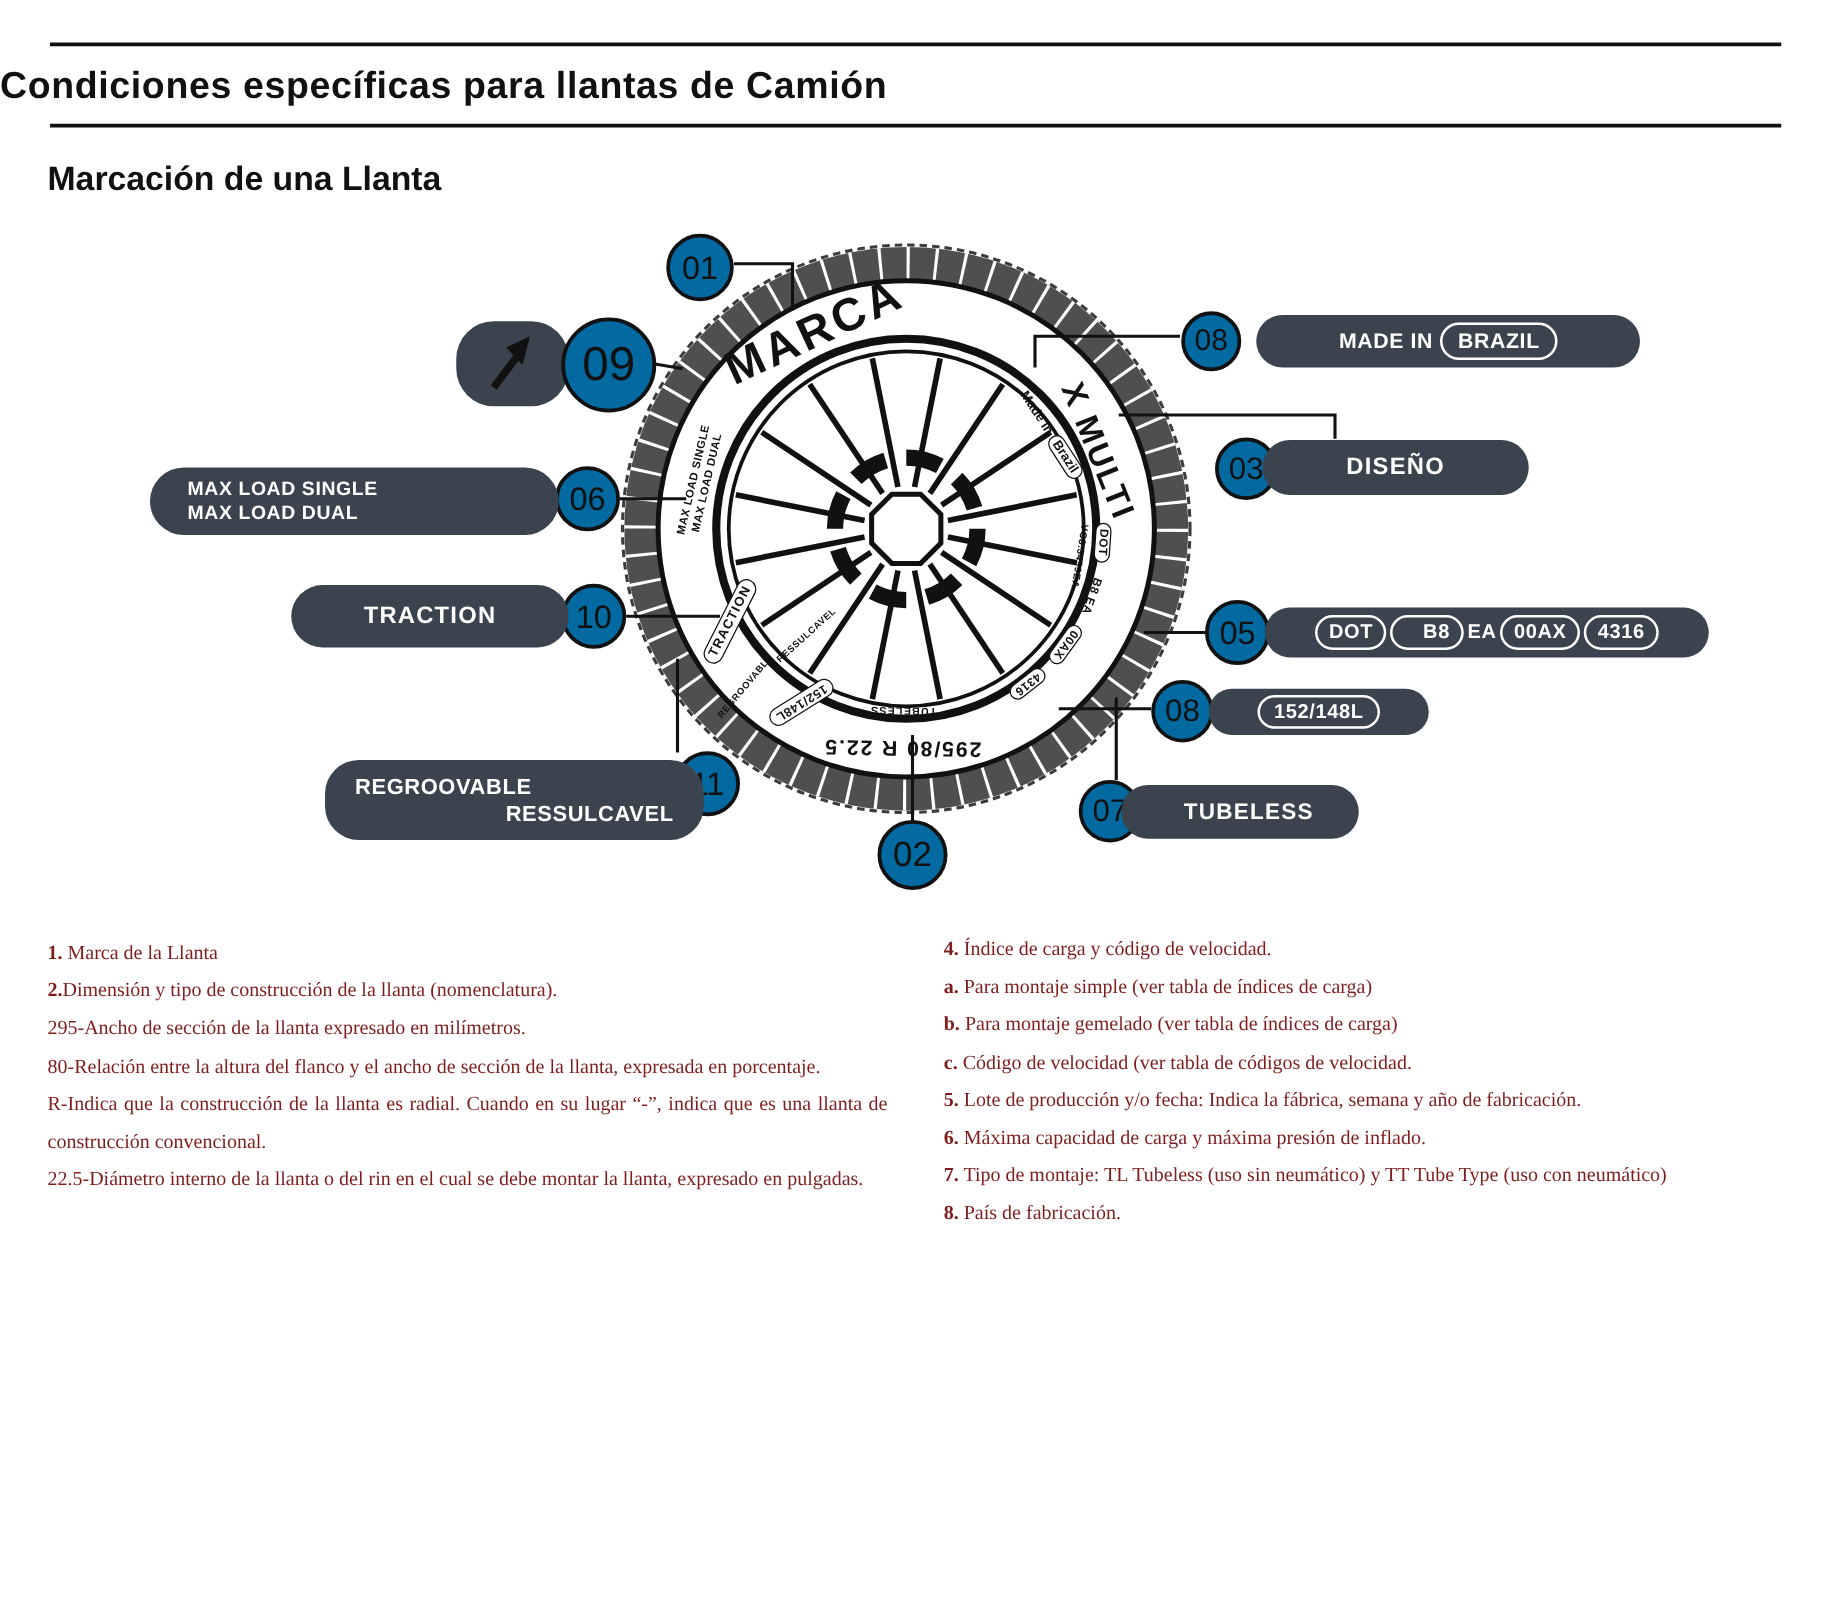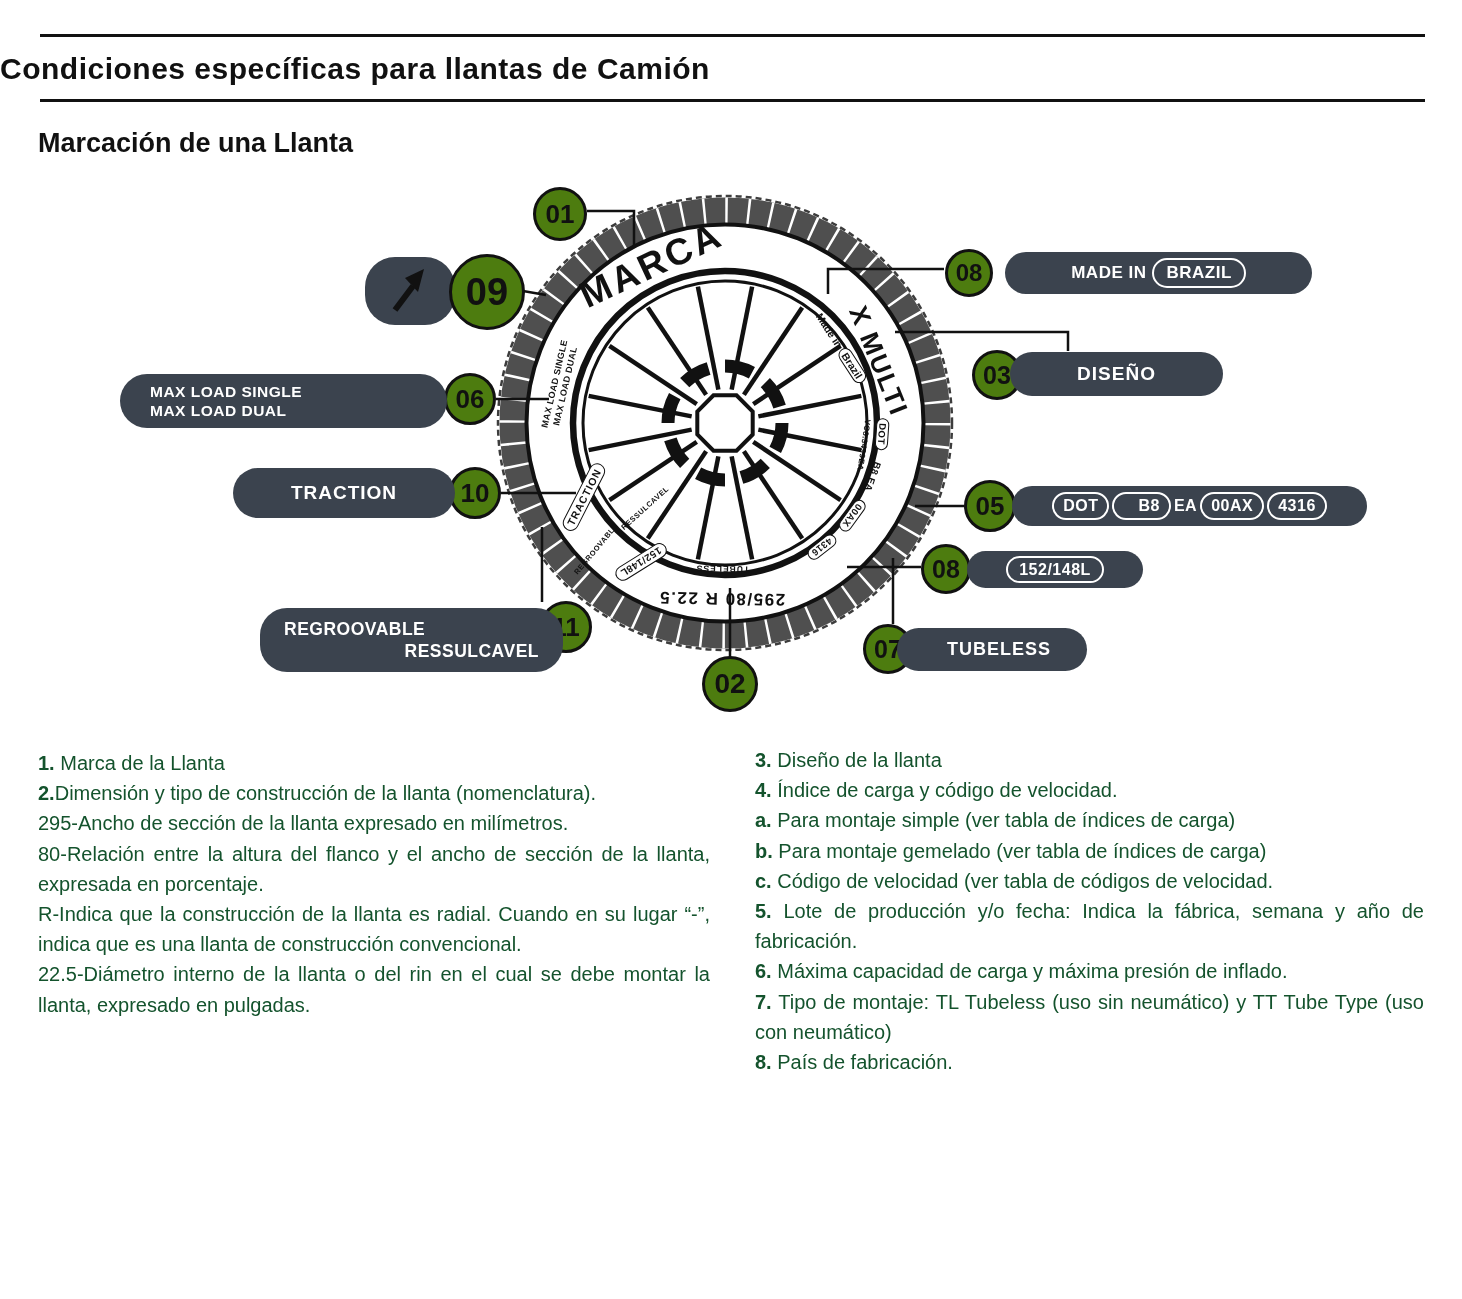--- a/index.html
+++ b/index.html
@@ -27,32 +27,32 @@
 
   
   .rot{position:absolute;transform:translate(-50%,-50%) rotate(var(--a));white-space:nowrap;}
   .smalltxt{font-size:7.5px;font-weight:700;letter-spacing:.5px;}
 
   .kchip{border:1.5px solid #111;border-radius:8px;padding:0px 4px;display:inline-block;background:#fff;}
   .traction-chip{font-size:10.5px;font-weight:800;letter-spacing:1px;padding:1px 5px;}
   .loadspeed-chip{font-size:10px;font-weight:800;letter-spacing:.5px;padding:1px 5px;}
 
   
-  .num{position:absolute;border-radius:50%;background:#4d7c0f;border:3px solid #111;
-       display:flex;align-items:center;justify-content:center;font-weight:700;box-sizing:border-box;}
+  .num{position:absolute;border-radius:50%;background:#0369a1;border:3px solid #111;
+       display:flex;align-items:center;justify-content:center;font-weight:400;box-sizing:border-box;}
 
   
   .pill{position:absolute;background:var(--pill,#3b434e);color:#fff;font-weight:800;
         display:flex;align-items:center;box-sizing:border-box;letter-spacing:.5px;}
   .wchip{border:2px solid #fff;border-radius:999px;display:inline-flex;align-items:center;
          justify-content:center;box-sizing:border-box;}
 
   
   .col{position:absolute;}
-  .col p{margin:0;font-size:20px;line-height:30.2px;text-align:justify;font-weight:400;color:#14532d;}
+  .col p{margin:0;font-size:16px;line-height:30.2px;text-align:justify;font-weight:400;color:#7f1d1d;font-family:Liberation Serif, serif;}
   .col p b{font-weight:800;}
 </style>
 </head>
 <body>
 
 <div class="page">
 
   <div class="rule" style="left:40px;top:34px;width:1385px;"></div>
   <div class="title">Condiciones específicas para llantas de Camión</div>
   <div class="rule" style="left:40px;top:99px;width:1385px;"></div>
@@ -202,21 +202,20 @@
 
   <div class="col" style="left:38px;top:748px;width:672px">
       <p><b>1.</b><span> Marca de la Llanta</span></p>
       <p><b>2.</b><span>Dimensión y tipo de construcción de la llanta (nomenclatura).</span></p>
       <p><span>295-Ancho de sección de la llanta expresado en milímetros.</span></p>
       <p><span>80-Relación entre la altura del flanco y el ancho de sección de la llanta, expresada en porcentaje.</span></p>
       <p><span>R-Indica que la construcción de la llanta es radial. Cuando en su lugar “-”, indica que es una llanta de construcción convencional.</span></p>
       <p><span>22.5-Diámetro interno de la llanta o del rin en el cual se debe montar la llanta, expresado en pulgadas.</span></p>
     </div>
   <div class="col" style="left:755px;top:745px;width:669px">
-      <p><b>3.</b><span> Diseño de la llanta</span></p>
       <p><b>4.</b><span> Índice de carga y código de velocidad.</span></p>
       <p><b>a.</b><span> Para montaje simple (ver tabla de índices de carga)</span></p>
       <p><b>b.</b><span> Para montaje gemelado (ver tabla de índices de carga)</span></p>
       <p><b>c.</b><span> Código de velocidad (ver tabla de códigos de velocidad.</span></p>
       <p><b>5.</b><span> Lote de producción y/o fecha: Indica la fábrica, semana y año de fabricación.</span></p>
       <p><b>6.</b><span> Máxima capacidad de carga y máxima presión de inflado.</span></p>
       <p><b>7.</b><span> Tipo de montaje: TL Tubeless (uso sin neumático) y TT Tube Type (uso con neumático)</span></p>
       <p><b>8.</b><span> País de fabricación.</span></p>
     </div>
 

